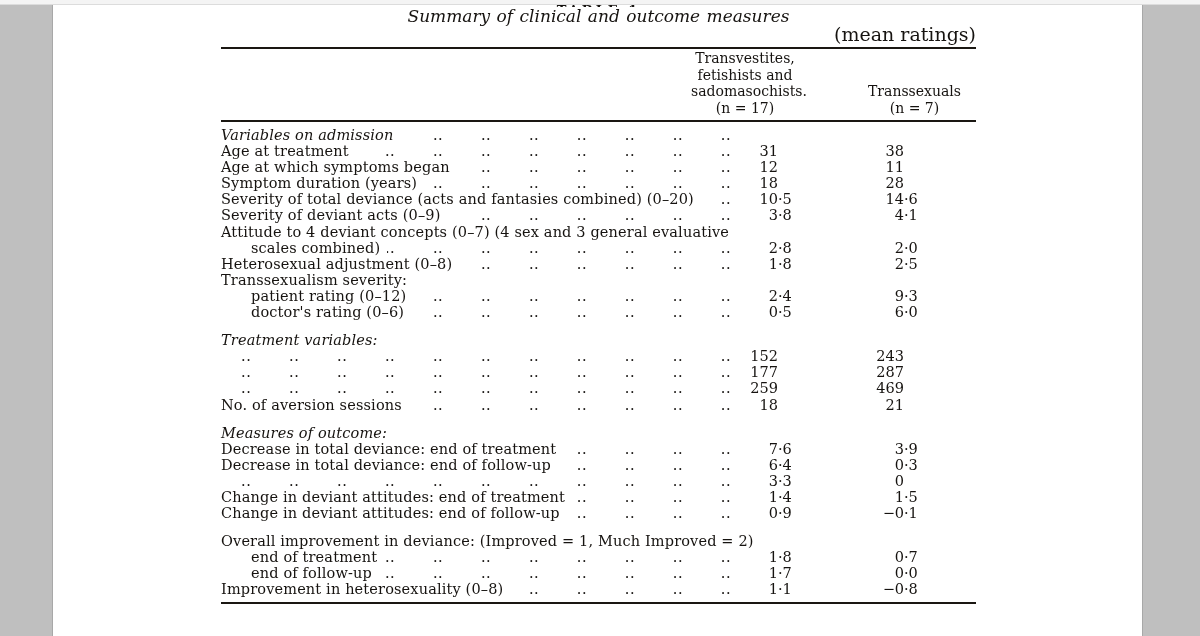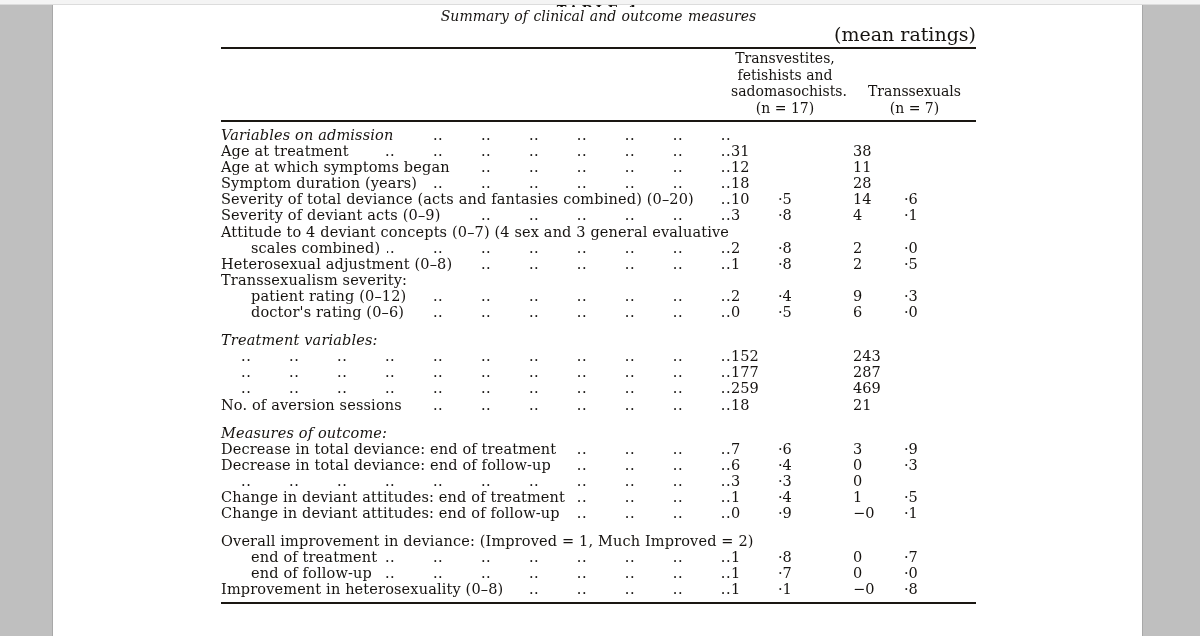--- a/index.html
+++ b/index.html
@@ -6,42 +6,42 @@
   .screen{position:relative;width:1200px;height:636px;background:#bfbfbf;overflow:hidden;
           font-family:"DejaVu Serif",serif;}
   .topstrip{position:absolute;left:0;top:0;width:1200px;height:5px;background:#f4f4f4;
             border-bottom:1px solid #dcdcdc;box-sizing:border-box;}
   .page{position:absolute;left:52px;top:5px;width:1091px;height:631px;background:#ffffff;
         border-left:1px solid #a8a8a8;border-right:1px solid #a8a8a8;box-sizing:border-box;}
   .table-wrap{position:absolute;top:-5px;left:168px;width:755px;color:#161310;}
   .cap-frag{height:7px;overflow:hidden;text-align:center;}
   .cap-frag span{display:inline-block;margin-top:-10px;font-weight:bold;font-size:13px;
                  letter-spacing:3px;}
-  .title{font-style:italic;font-size:14px;line-height:19px;text-align:center;word-spacing:1px;}
+  .title{font-style:italic;font-size:17px;line-height:19px;text-align:center;word-spacing:1px;}
   .subtitle{font-size:19px;line-height:17px;text-align:right;}
   .rule{height:2px;background:#1a1712;}
   .rule.top{margin-top:4px;}
   .thead{display:flex;align-items:flex-end;height:71px;}
   .thead .sp{flex:1 1 auto;}
-  .colhead{font-size:14px;line-height:16.5px;text-align:center;padding-bottom:4px;box-sizing:border-box;}
+  .colhead{font-size:14px;line-height:16.5px;text-align:center;padding-bottom:4px;box-sizing:border-box;margin-left:40px;}
   .colhead.h1{width:122px;padding-right:14px;}
   .colhead.h2{width:123px;}
   #tbody{padding:5px 0 4px 0;}
   .row{display:flex;align-items:baseline;height:16.1px;font-size:14.5px;line-height:16.1px;white-space:pre;}
   .row.gap{margin-top:12px;}
   .label{flex:0 0 auto;letter-spacing:0.15px;}
   .label.it{font-style:italic;}
   .label.ind{padding-left:30px;}
   .leader{flex:1 1 0;min-width:0;overflow:hidden;direction:rtl;margin-left:7px;letter-spacing:0.5px;}
   .val{flex:0 0 auto;display:flex;}
   .val.c1{width:122px;}
   .val.c2{width:123px;}
   .val.c1 .vi{width:47px;}
   .val.c2 .vi{width:51px;}
-  .vi{flex:0 0 auto;text-align:left;}
+  .vi{flex:0 0 auto;text-align:right;}
   .vf{flex:1 1 auto;text-align:left;}
 </style>
 </head>
 <body>
 
 <div class="screen">
   <div class="topstrip"></div>
   <div class="page">
     <div class="table-wrap">
       <div class="cap-frag">

